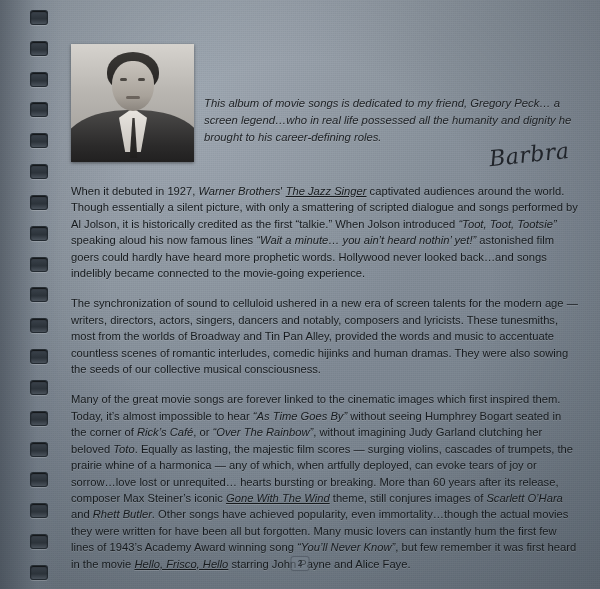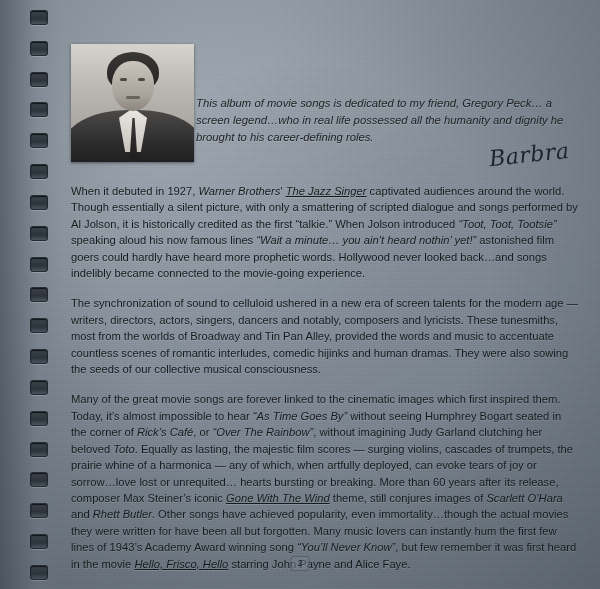--- a/index.html
+++ b/index.html
@@ -152,20 +152,21 @@
   .dedication {
     position: absolute;
     left: 134px;
     top: 95px;
     width: 386px;
     color: #1c1f22;
     font-size: 11.3px;
     line-height: 17px;
     font-style: italic;
     text-shadow: 0 1px 0 rgba(255,255,255,0.16);
+    padding-left: 8px;
   }
   .signature {
     position: absolute;
     right: 30px;
     top: 142px;
     font-family: "DejaVu Serif", serif;
     font-style: italic;
     font-size: 22px;
     color: #20242a;
     transform: rotate(-6deg);

